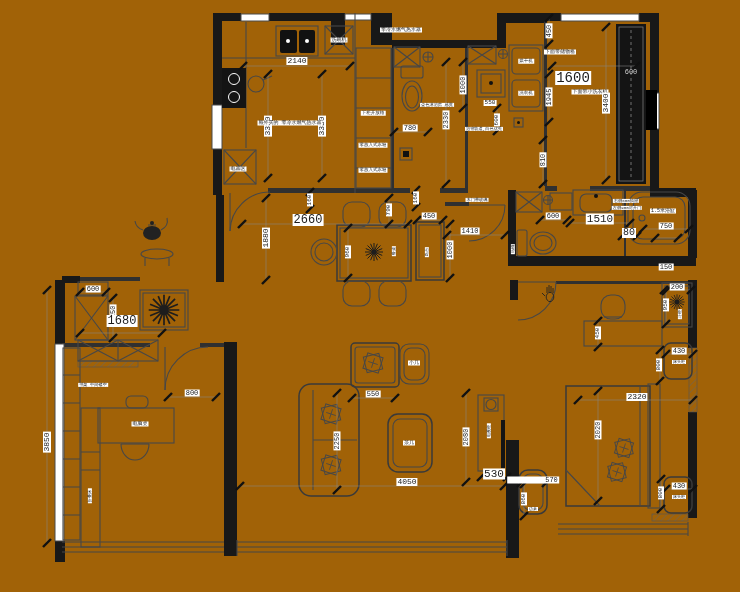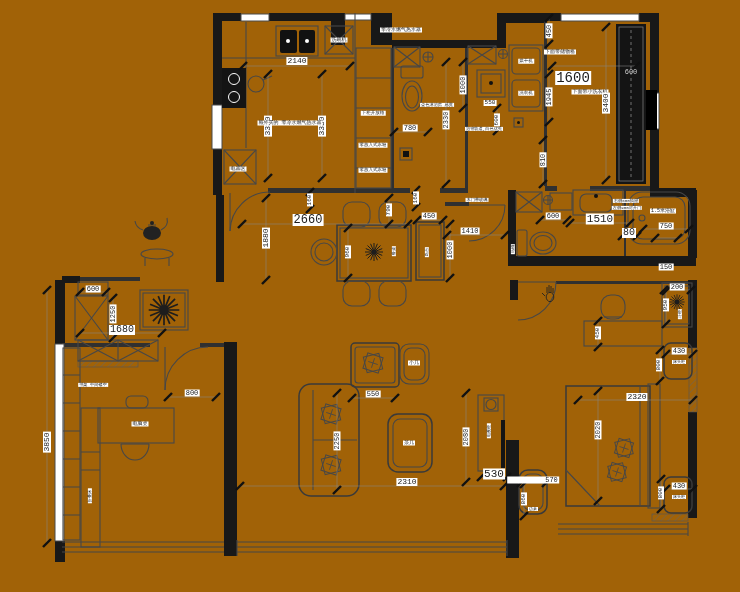--- a/index.html
+++ b/index.html
@@ -487,31 +487,31 @@
       <span class="lbl v" style="left: 416px; top: 198px; font-size: 6px;">160</span>
       <span class="lbl v" style="left: 348px; top: 252px; font-size: 6px;">960</span>
       <span class="lbl v" style="left: 394px; top: 251px; font-size: 4.2px;">餐桌</span>
       <span class="lbl" style="left: 429px; top: 216px; font-size: 7px;">450</span>
       <span class="lbl v" style="left: 450px; top: 250px; font-size: 7px;">1000</span>
       <span class="lbl v" style="left: 427px; top: 252px; font-size: 4.2px;">岛台</span>
       <span class="lbl" style="left: 470px; top: 231px; font-size: 7px;">1410</span>
       <span class="lbl" style="left: 477px; top: 200px; font-size: 4.2px;">木门带玻璃</span>
       <span class="lbl" style="left: 93px; top: 289px; font-size: 7px;">600</span>
       <span class="lbl v" style="left: 113px; top: 314px; font-size: 7px;">1250</span>
-      <span class="lbl" style="left: 122px; top: 330px; font-size: 10px;">1680</span>
+      <span class="lbl" style="left: 122px; top: 321px; font-size: 12px;">1680</span>
       <span class="lbl" style="left: 93px; top: 385px; font-size: 4.2px;">书架 中间镂空</span>
       <span class="lbl" style="left: 192px; top: 393px; font-size: 7px;">800</span>
       <span class="lbl" style="left: 140px; top: 424px; font-size: 5px;">电脑桌</span>
       <span class="lbl v" style="left: 47px; top: 442px; font-size: 8px;">3850</span>
       <span class="lbl v" style="left: 90px; top: 496px; font-size: 4.2px;">折叠床</span>
       <span class="lbl" style="left: 414px; top: 363px; font-size: 5px;">小几</span>
       <span class="lbl" style="left: 373px; top: 394px; font-size: 7px;">550</span>
       <span class="lbl v" style="left: 337px; top: 441px; font-size: 7px;">2250</span>
       <span class="lbl" style="left: 409px; top: 443px; font-size: 5px;">茶几</span>
-      <span class="lbl" style="left: 407px; top: 482px; font-size: 8px;">2310</span>
+      <span class="lbl" style="left: 407px; top: 482px; font-size: 8px;">4050</span>
       <span class="lbl v" style="left: 466px; top: 437px; font-size: 7px;">2080</span>
       <span class="lbl v" style="left: 489px; top: 431px; font-size: 4.2px;">电视柜</span>
       <span class="lbl" style="left: 494px; top: 474px; font-size: 11px;">530</span>
       <span class="lbl v" style="left: 598px; top: 333px; font-size: 6px;">450</span>
       <span class="lbl" style="left: 677px; top: 287px; font-size: 7px;">200</span>
       <span class="lbl v" style="left: 666px; top: 305px; font-size: 6px;">950</span>
       <span class="lbl v" style="left: 680px; top: 314px; font-size: 4.2px;">斗柜</span>
       <span class="lbl" style="left: 679px; top: 351px; font-size: 7px;">430</span>
       <span class="lbl" style="left: 679px; top: 362px; font-size: 4px;">床头柜</span>
       <span class="lbl v" style="left: 659px; top: 365px; font-size: 6px;">800</span>

